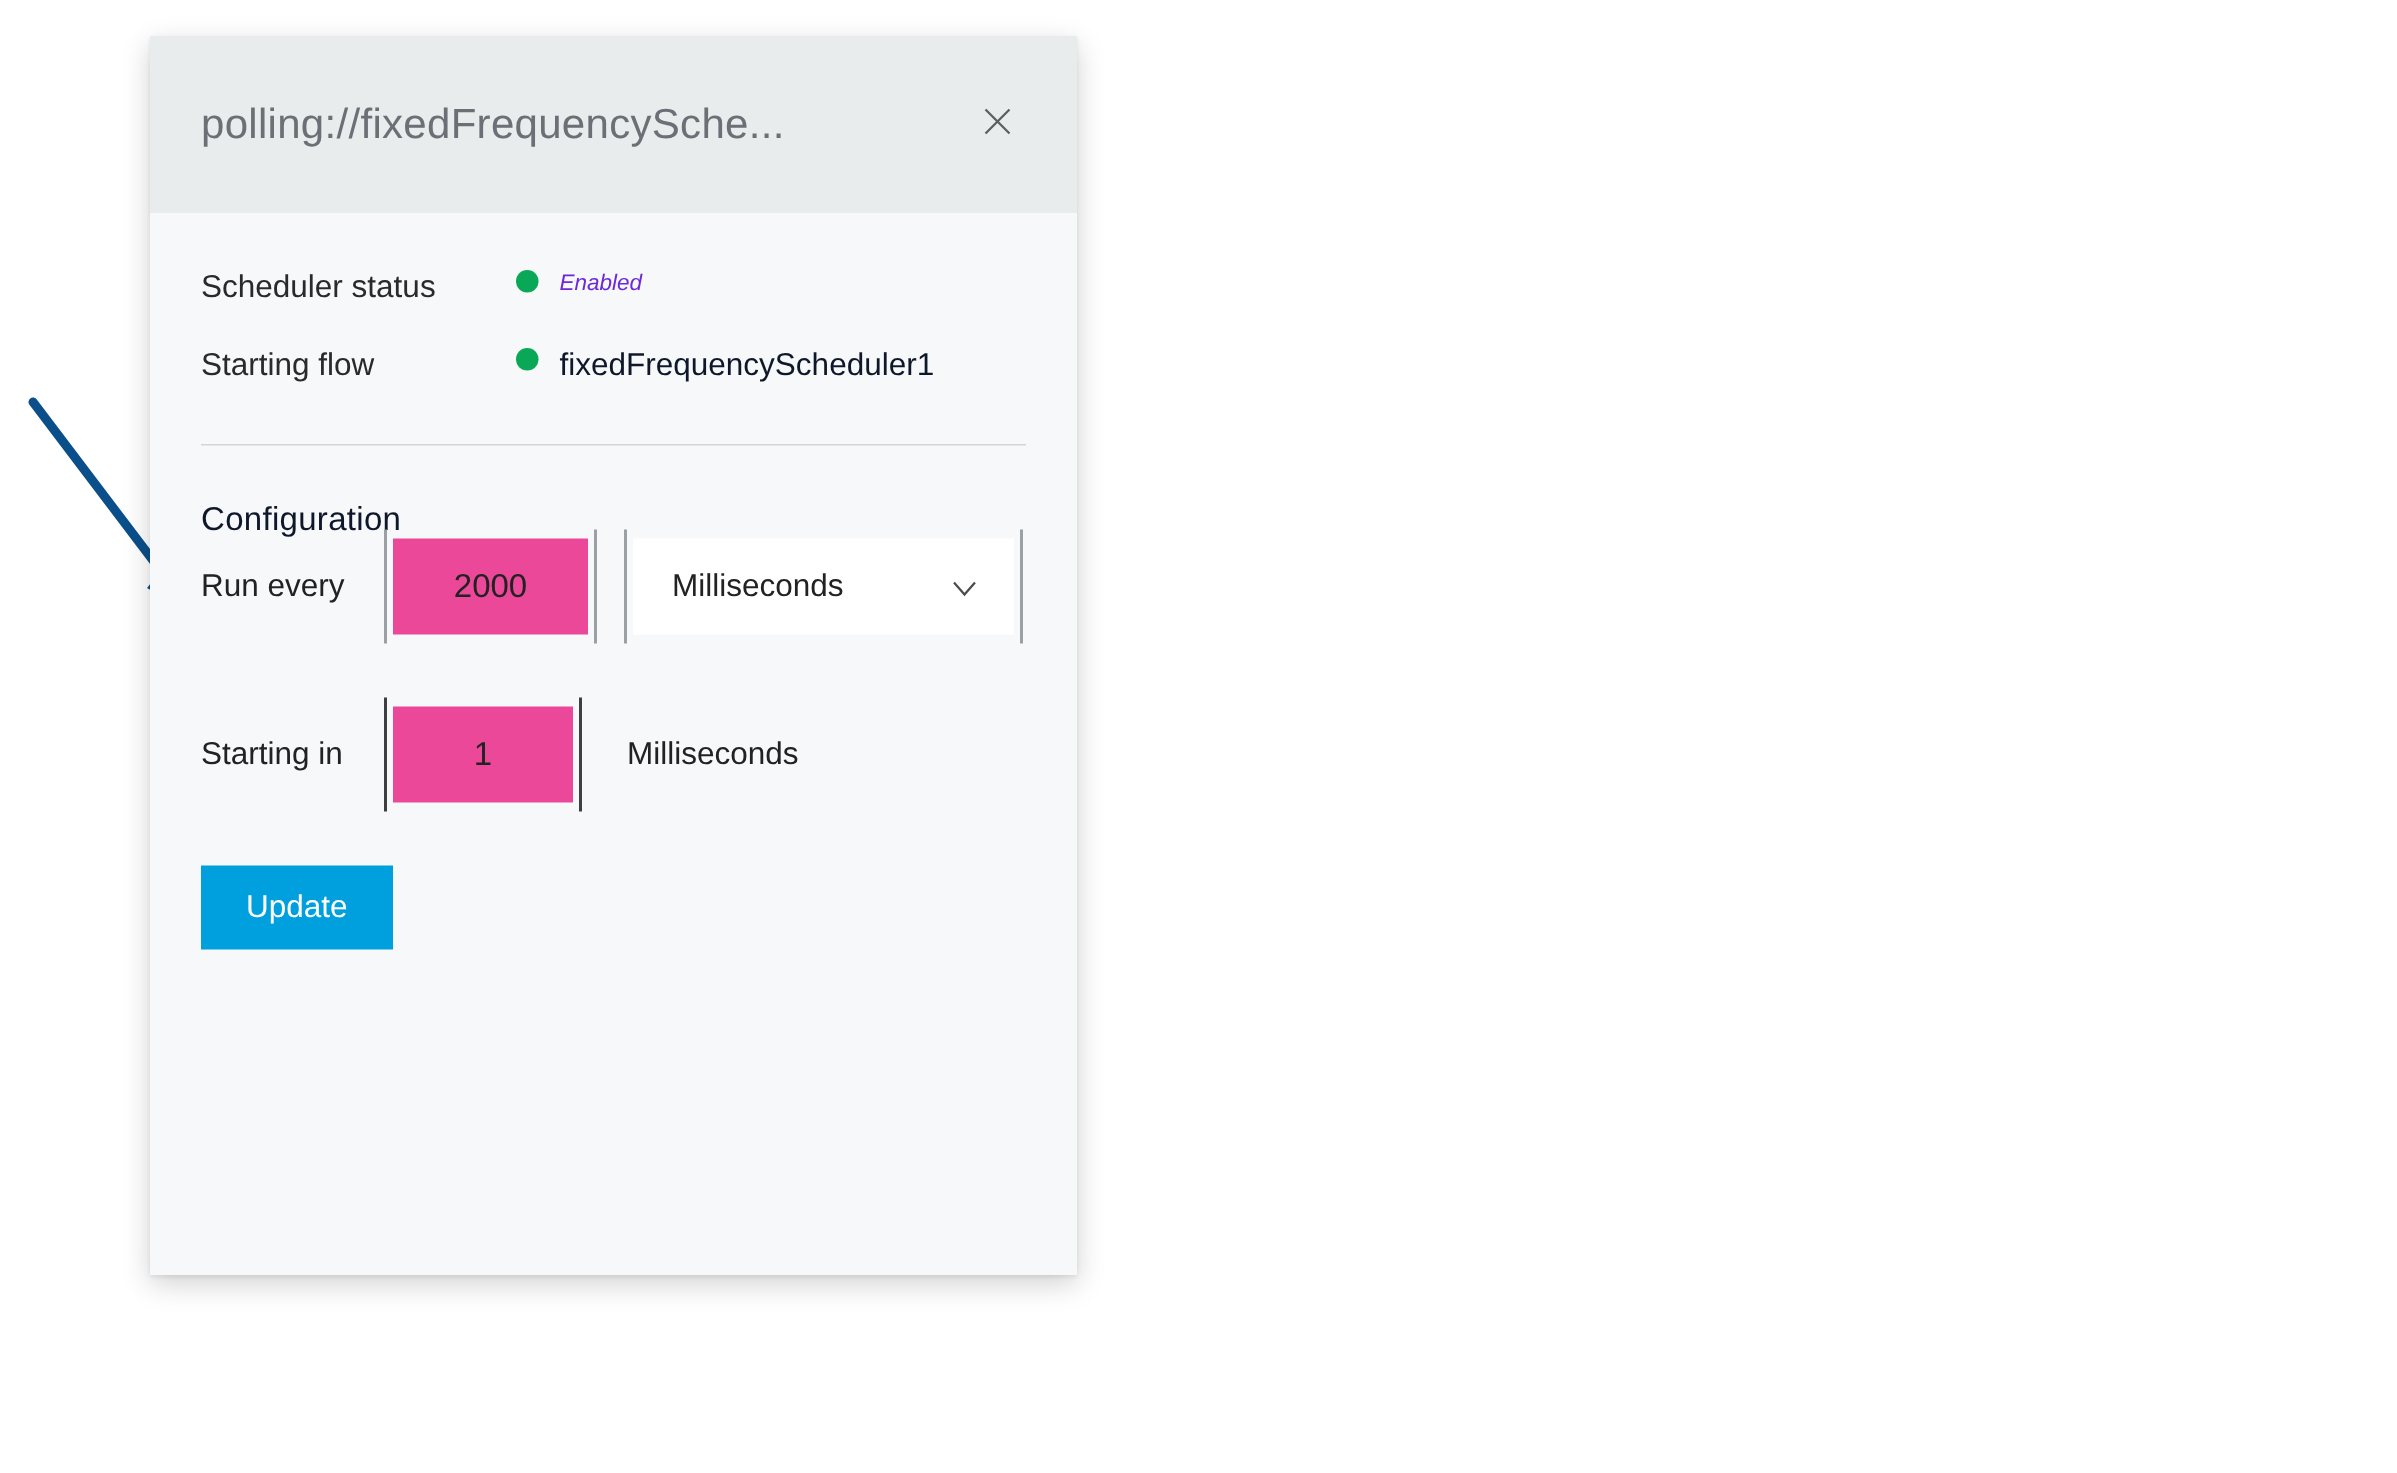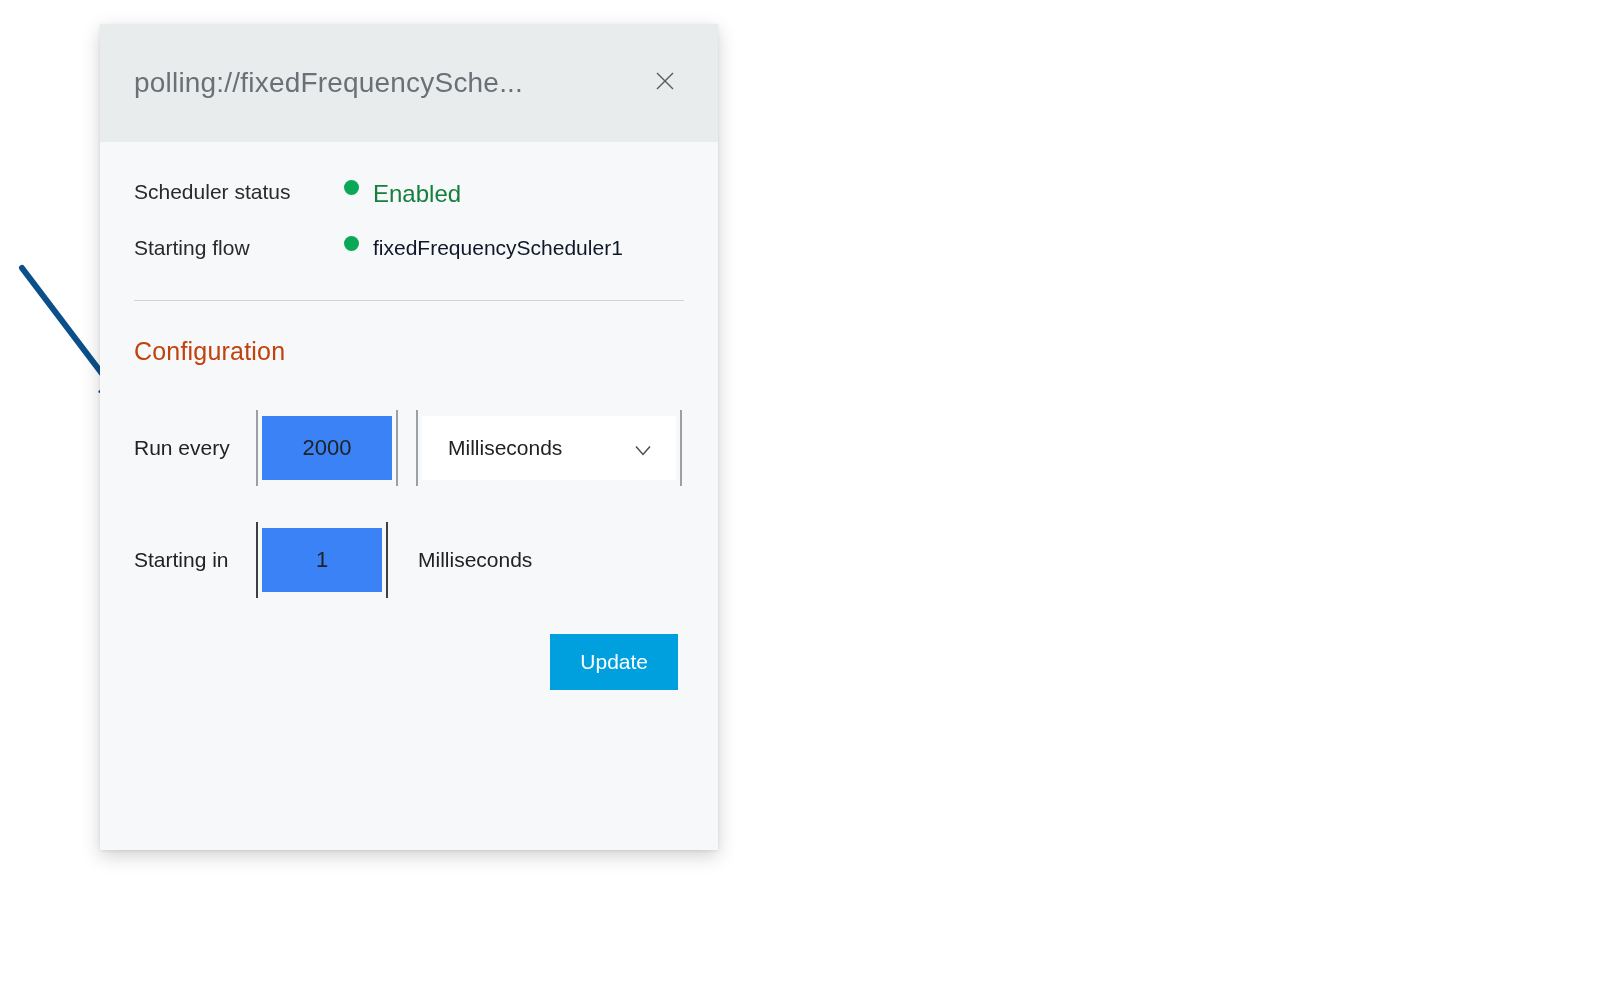--- a/index.html
+++ b/index.html
@@ -63,52 +63,51 @@
       color: #222;
       margin-bottom: 28px;
     }
     .status-label { width: 210px; color: #2a2a2a; font-weight: 400; }
     .status-dot {
       width: 15px; height: 15px; border-radius: 50%;
       background: #09a856;
       margin-right: 14px;
       flex: 0 0 auto;
     }
-    .status-value-enabled { color: #15803d; font-size: 24px; }
+    .status-value-enabled { color: #6d28d9; font-size: 15px; font-style: italic; }
     .status-value-link { color: #0f172a; font-size: 21px; cursor: pointer; }
 
     .divider {
       height: 1px;
       background: #d0d5d8;
       margin: 40px 0 36px 0;
     }
 
     .section-heading {
-      color: #c2410c;
-      font-size: 25px;
+      color: #0f172a;
+      font-size: 22px;
       font-weight: 400;
       letter-spacing: 0.2px;
-      margin-bottom: 50px;
     }
 
     
     .config-row {
       display: flex;
       align-items: center;
       margin-bottom: 48px;
       font-size: 21px;
       color: #222;
     }
     .config-label { width: 128px; flex: 0 0 auto; }
 
     .num-input-wrap {
       position: relative;
       width: 130px;
       height: 64px;
-      background: #3b82f6;
+      background: #ec4899;
       display: flex;
       align-items: center;
       justify-content: center;
       margin-right: 30px;
     }
     .num-input-wrap::before,
     .num-input-wrap::after {
       content: "";
       position: absolute;
       top: -6px;
@@ -158,21 +157,21 @@
       position: absolute;
       right: 24px;
       top: 50%;
       transform: translateY(-40%);
     }
     .select-caret svg { width: 18px; height: 14px; stroke: #4a4d50; stroke-width: 1.5; fill: none; }
 
     .unit-static { font-size: 21px; color: #222; margin-left: 6px; }
 
     
-    .actions { display: flex; justify-content: flex-end; padding-right: 6px; margin-top:  -6px; }
+    .actions { display: flex; justify-content: flex-start; padding-right: 6px; margin-top:  -6px; }
     .btn-primary {
       background: #00a0df;
       color: #fff;
       font-size: 21px;
       padding: 16px 30px;
       border: none;
       cursor: pointer;
       font-family: inherit;
     }
   </style>

